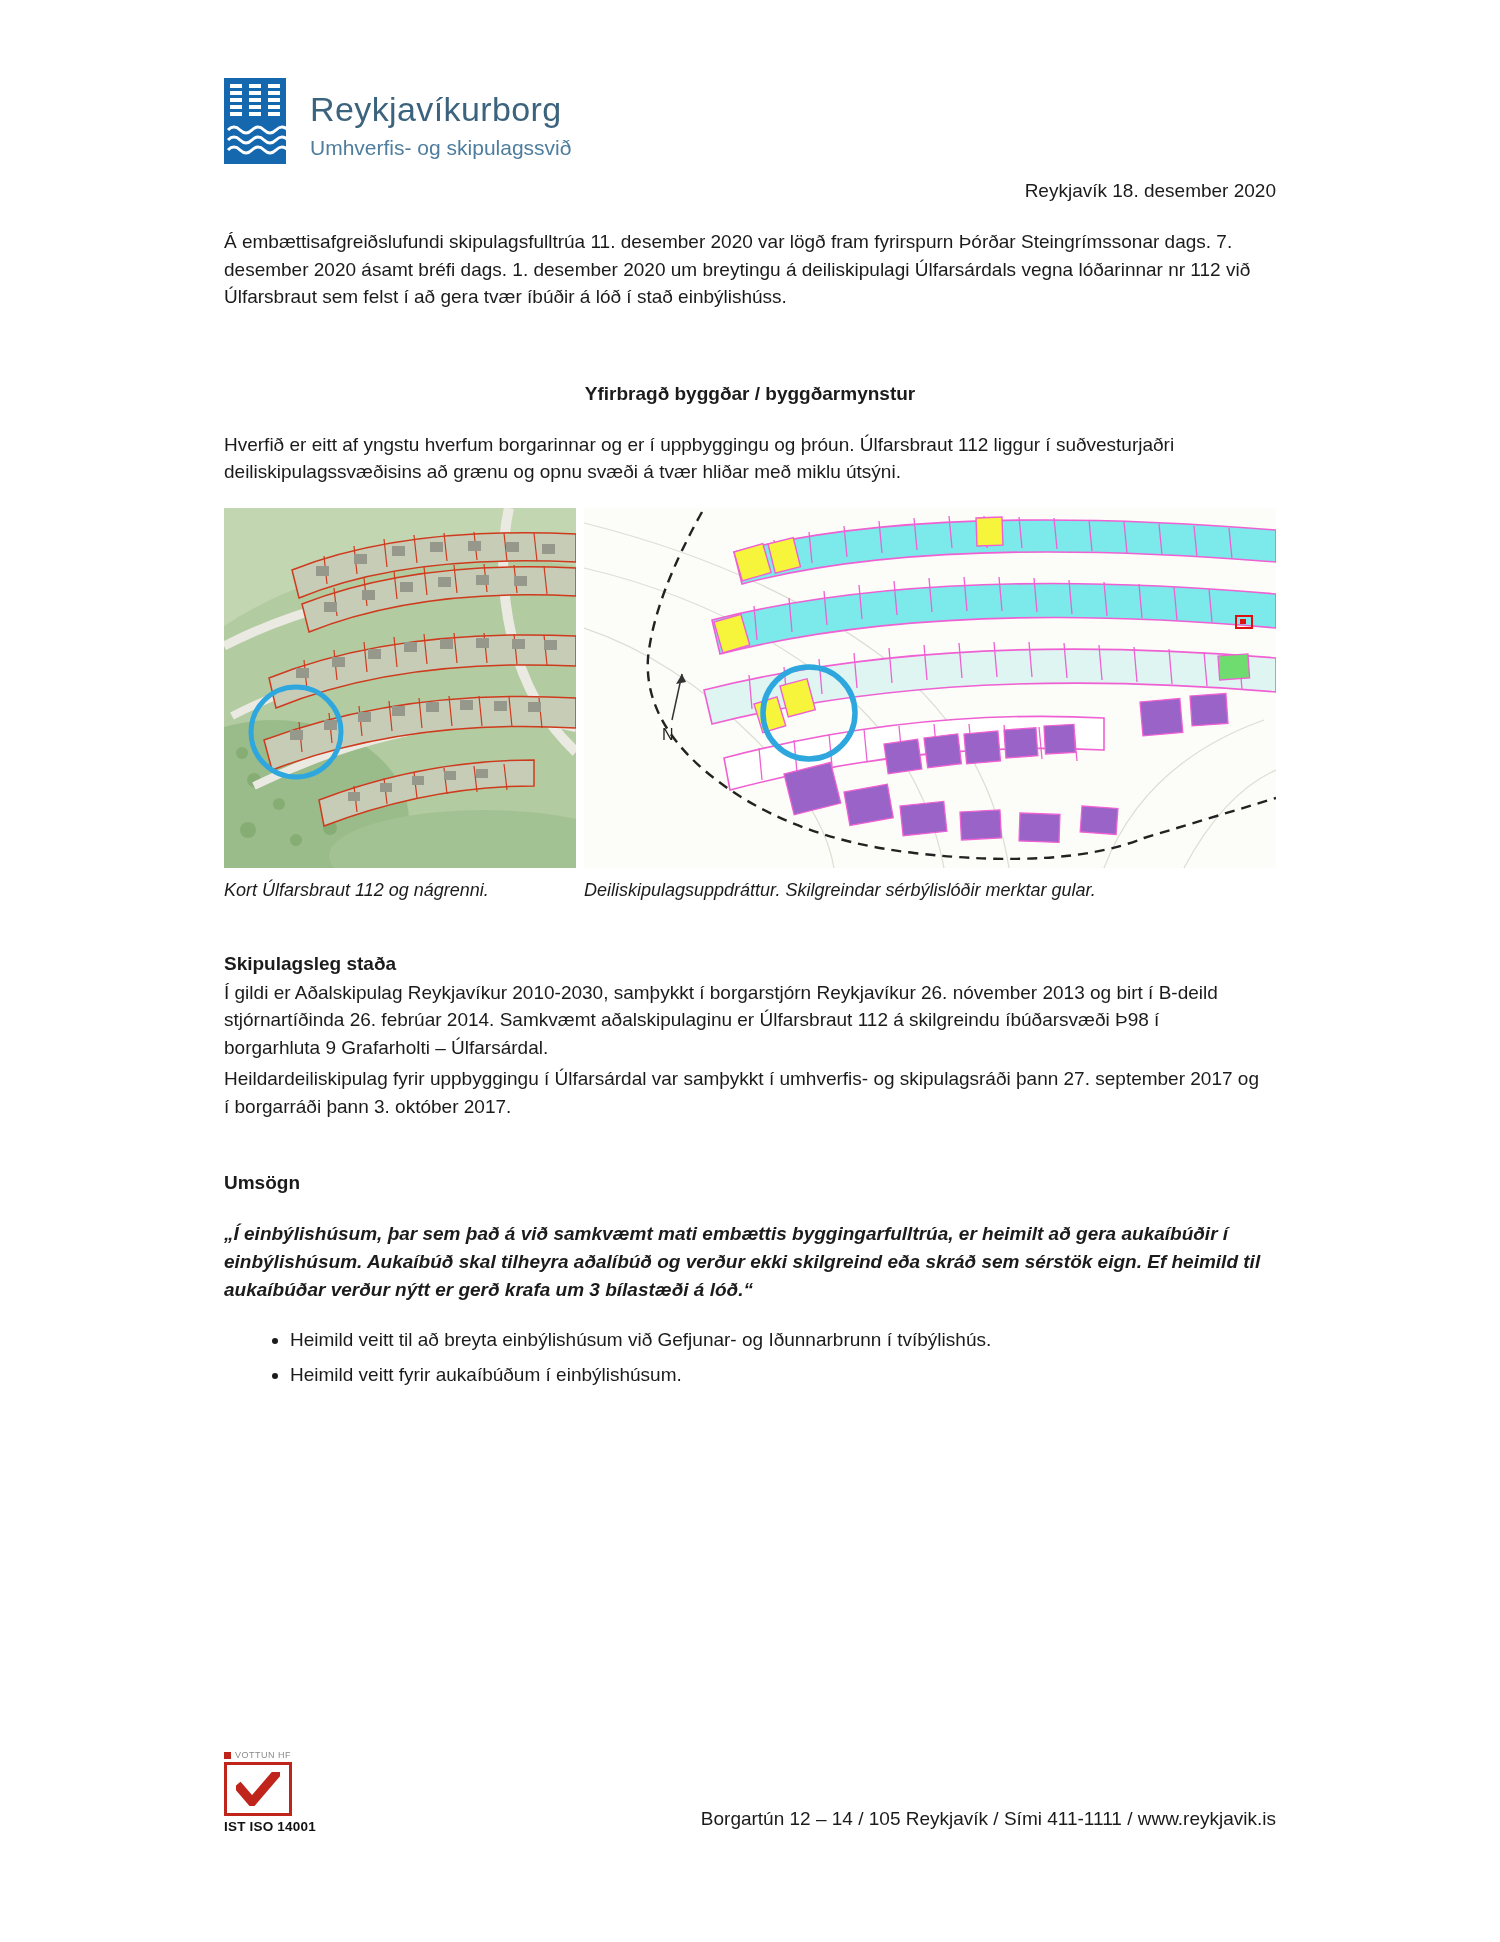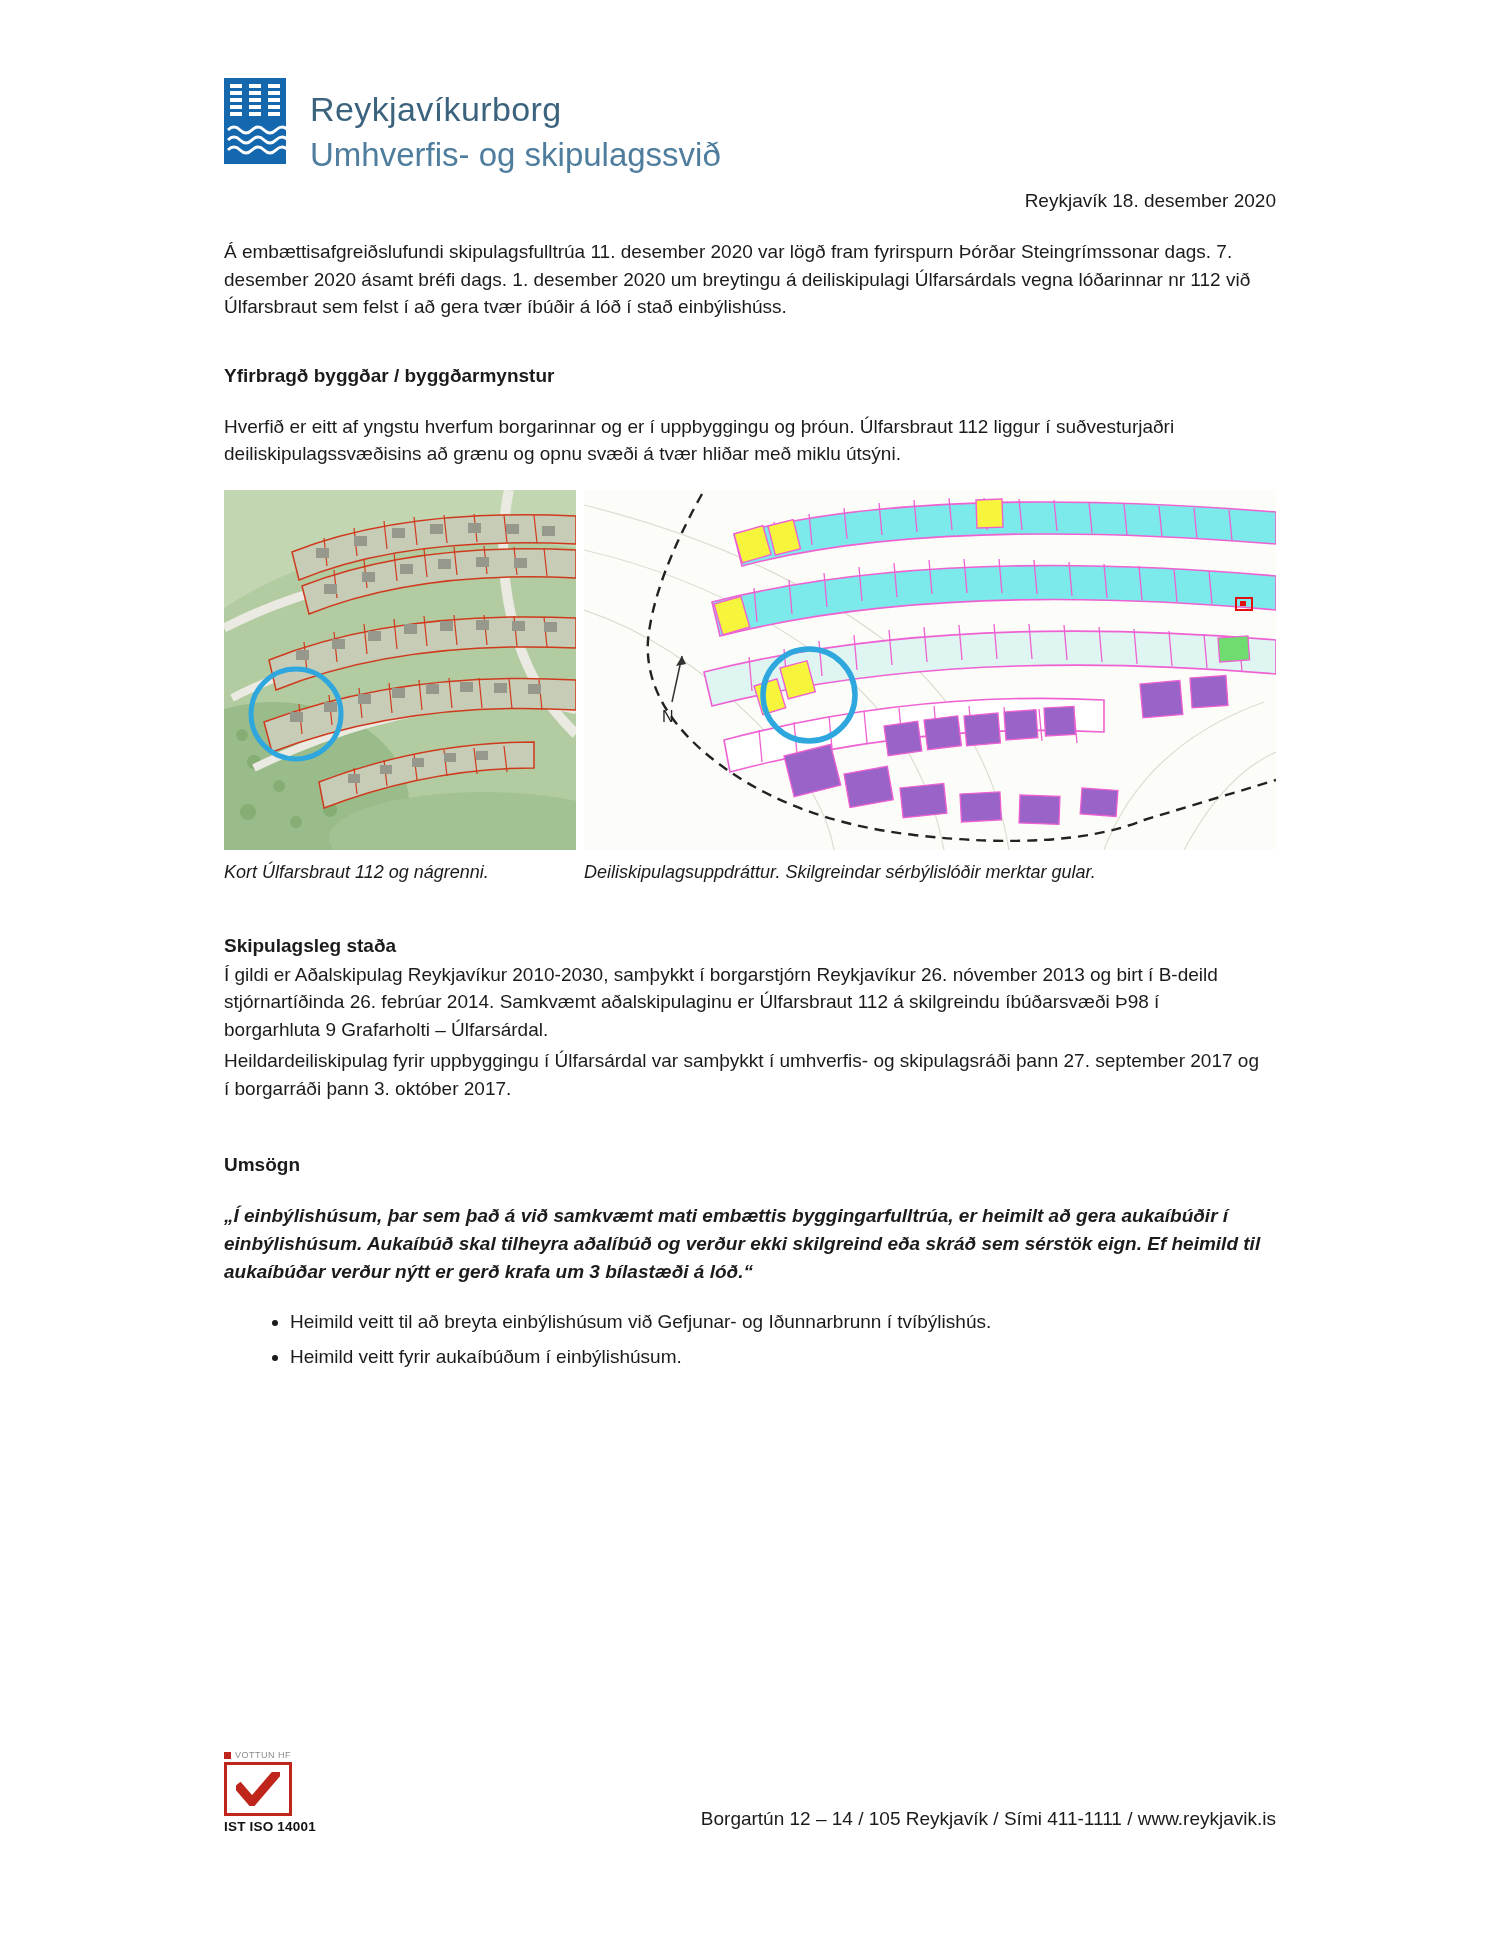--- a/index.html
+++ b/index.html
@@ -7,27 +7,27 @@
     width:1500px; height:1942px; margin:0 auto; background:#ffffff;
     box-sizing:border-box; padding:78px 224px 0 224px;
     display:flex; flex-direction:column;
     font-family:"Liberation Sans", sans-serif; color:#1b1b1b;
   }
   
   .brand { display:flex; align-items:flex-start; gap:24px; }
   .brand-mark { width:62px; height:86px; flex:0 0 auto; }
   .brand-text { padding-top:12px; }
   .brand-name { font-size:34px; color:#3c637d; letter-spacing:0.4px; }
-  .brand-dept { font-size:33px; color:#4e7d9e; margin-top:7px; }
+  .brand-dept { font-size:21px; color:#4e7d9e; margin-top:7px; }
   .date-line { text-align:right; font-size:19px; margin-top:16px; }
   
   .doc-title { font-size:22px; font-weight:bold; margin:30px 0 0 0; }
   .para { font-size:19px; line-height:1.45; margin:26px 16px 0 0; }
   .section-heading { font-size:19px; font-weight:bold; margin:0; }
-  .mt-xl { margin-top:44px; }
+  .mt-xl { margin-top:72px;text-align:center; }
   .mt-lg { margin-top:52px; }
   .mt-md { margin-top:32px; }
   .mt-xs { margin-top:4px; }
   .sub-heading { font-size:19px; font-weight:normal; text-decoration:underline; margin:0; }
   .quote { font-size:19px; line-height:1.45; margin:26px 0 0 0; font-style:italic; font-weight:bold; }
   ul.bullets { margin:16px 0 0 0; padding-left:66px; font-size:19px; line-height:1.45; }
   ul.bullets li { margin-top:7px; }
   
   .figures { display:flex; gap:8px; margin-top:22px; }
   .figures figure { margin:0; }

